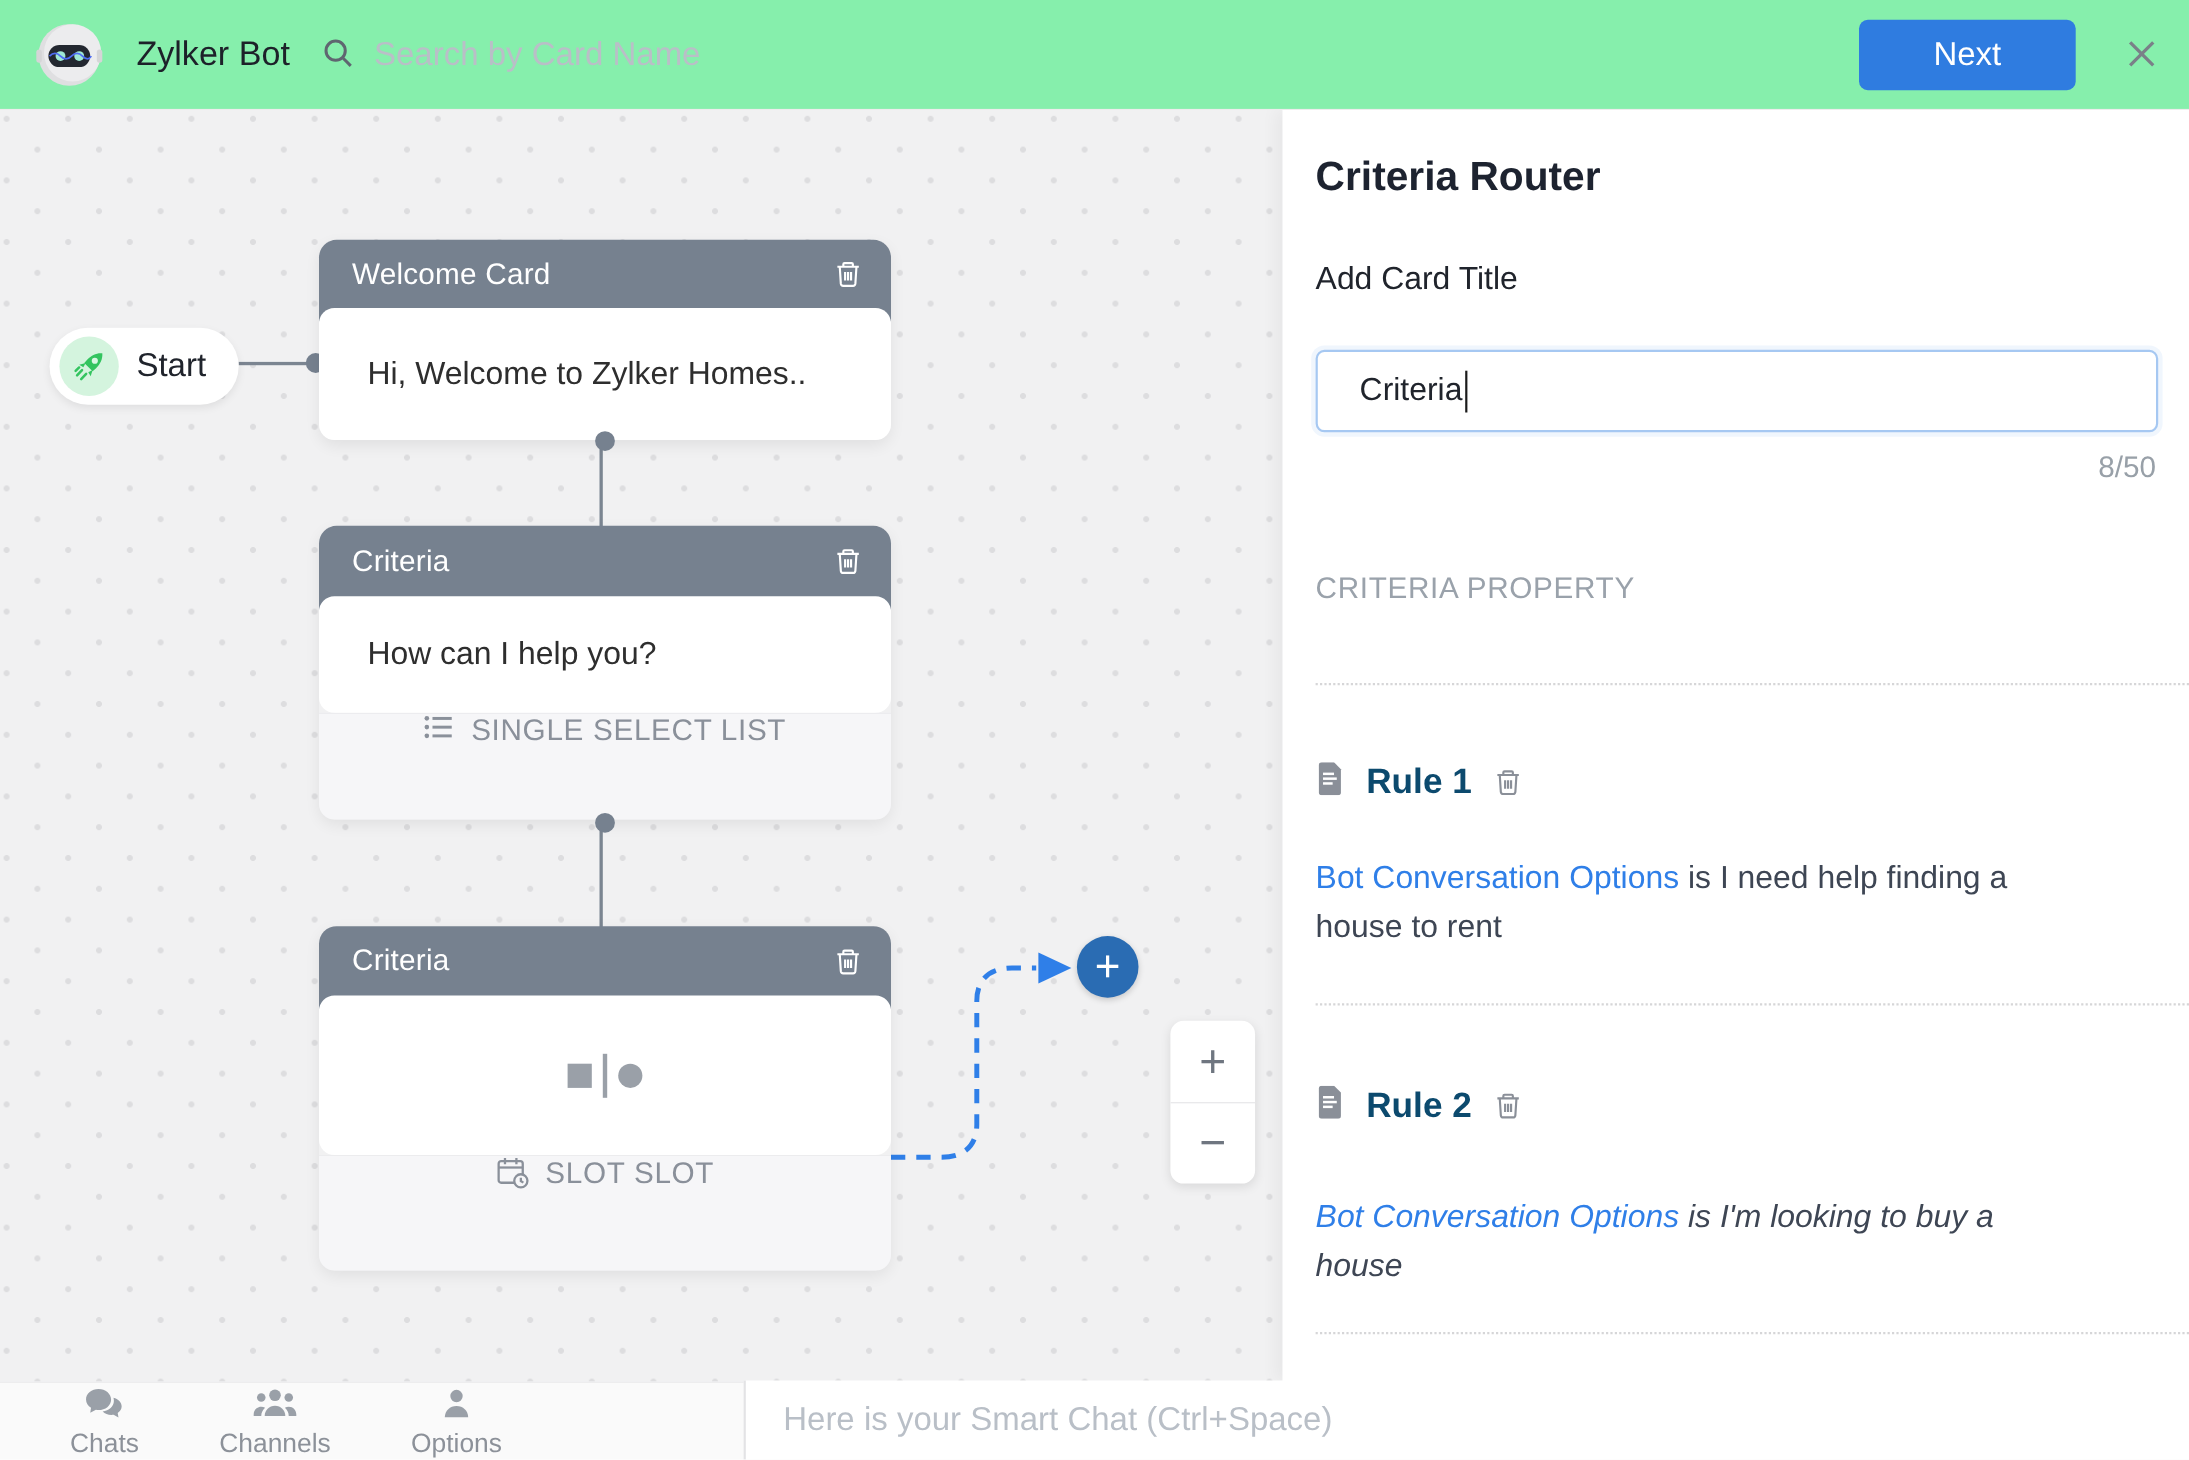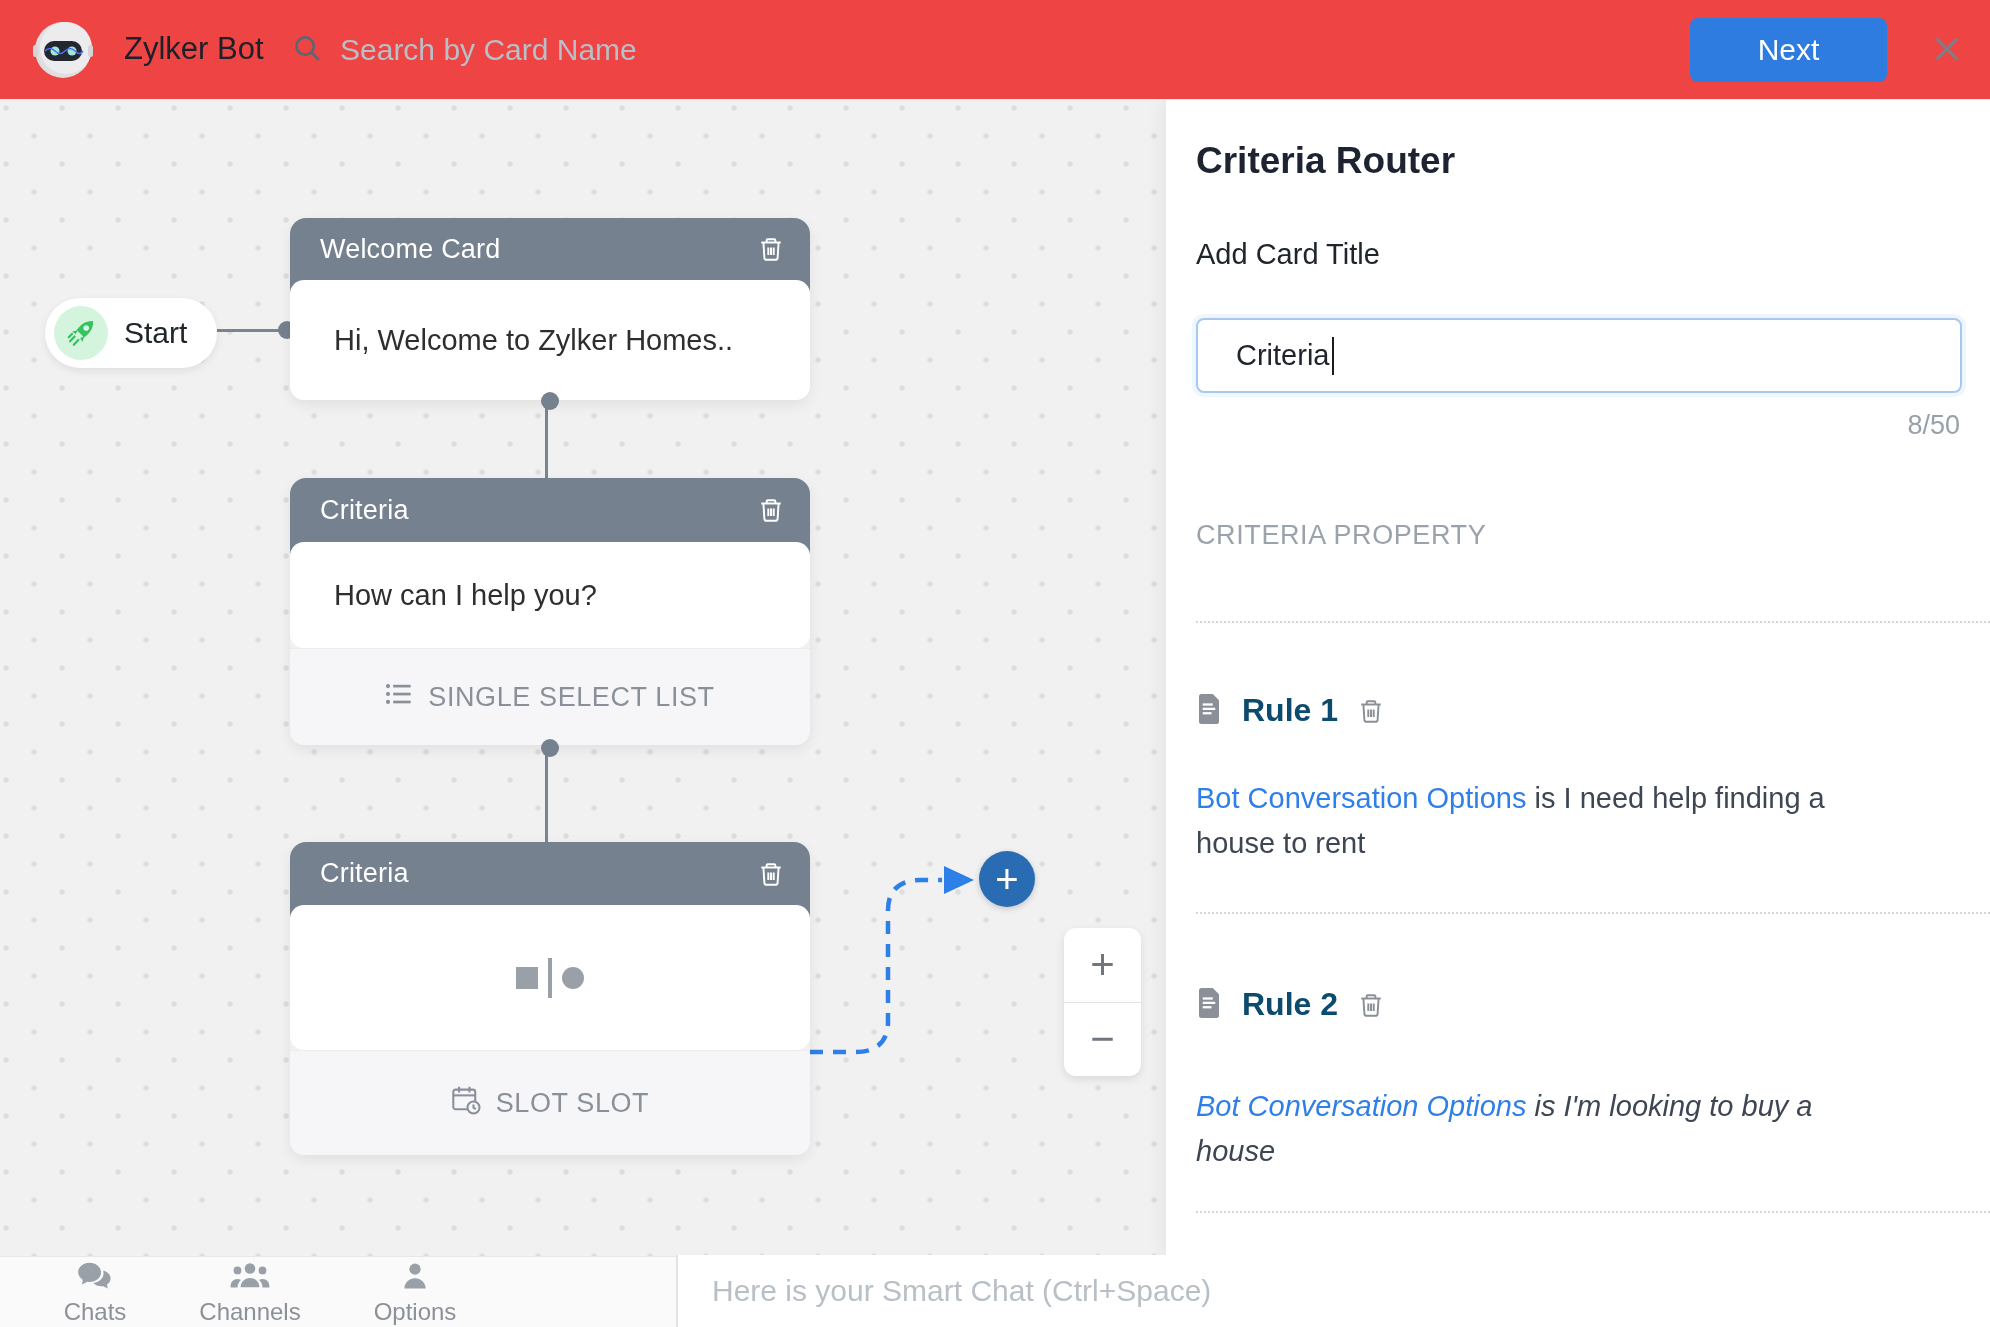--- a/index.html
+++ b/index.html
@@ -1,21 +1,21 @@
 <!DOCTYPE html>
 <html><head>
 <meta charset="utf-8">
 <style>
   * { margin:0; padding:0; box-sizing:border-box; }
   html,body { width:1990px; height:1327px; }
   body { font-family:"Liberation Sans","DejaVu Sans",sans-serif; background:#fff; overflow:hidden; }
   .app { position:relative; width:1990px; height:1327px; overflow:hidden; background:#fff; }
 
   
-  .topbar { position:absolute; left:0; top:0; width:100%; height:100px; background:#ef4444; border-bottom:1px solid #ededed; z-index:6; }
+  .topbar { position:absolute; left:0; top:0; width:100%; height:100px; background:#86efac; border-bottom:1px solid #ededed; z-index:6; }
   .avatar { position:absolute; left:32px; top:19px; width:62px; height:62px; }
   .botname { position:absolute; left:124px; top:31px; font-size:31px; font-weight:500; color:#1d2129; }
   .searchwrap { position:absolute; left:292px; top:22px; height:56px; display:flex; align-items:center; gap:18px; }
   .searchwrap input { border:none; outline:none; font-size:30px; width:520px; color:#333; background:transparent; font-family:inherit; }
   .searchwrap input::placeholder { color:#b9bfc7; }
   .next-btn { position:absolute; left:1690px; top:18px; width:197px; height:64px; background:#2F7CE0; border:none; border-radius:8px; color:#fff; font-size:30px; font-family:inherit; cursor:pointer; }
   .close-btn { position:absolute; left:1928px; top:31px; width:38px; height:38px; background:none; border:none; cursor:pointer; padding:0; }
 
   
   .canvas { position:absolute; left:0; top:100px; width:1166px; height:1156px; background-color:#f1f1f2;
@@ -40,21 +40,21 @@
   .card-header { position:relative; background:#76818F; color:#fff; border-radius:16px 16px 0 0; display:flex; align-items:center; justify-content:space-between; padding:0 26px 12px 30px; }
   .card.welcome  { top:118px; } .card.welcome  .card-header { height:74px; }
   .card.options  { top:378px; } .card.options  .card-header { height:76px; }
   .card.criteria { top:742px; } .card.criteria .card-header { height:75px; }
   .card-title { font-size:27px; font-weight:500; letter-spacing:0.2px; }
   .trash-btn { background:none; border:none; cursor:pointer; padding:0; display:flex; color:#fff; }
   .card-body { position:relative; margin-top:-12px; background:#fff; border-radius:14px; display:flex; align-items:center; padding:0 44px; font-size:29px; color:#2e2e2e; }
   .card.welcome .card-body  { height:120px; }
   .card.options .card-body  { height:106px; }
   .card.criteria .card-body { height:145px; justify-content:center; padding:0; }
-  .card-footer { background:#f6f6f8; border-top:1px solid #ececee; border-radius:0 0 14px 14px; display:flex; align-items:center; justify-content:center; gap:15px; color:#8a909a; font-size:27px; letter-spacing:0.6px; }
+  .card-footer { background:#f6f6f8; border-top:1px solid #ececee; border-radius:0 0 14px 14px; display:flex; justify-content:center; gap:15px; color:#8a909a; font-size:27px; letter-spacing:0.6px; }
   .card.options .card-footer  { height:97px; }
   .card.criteria .card-footer { height:105px; }
   .card-dot { position:absolute; left:251px; bottom:-10px; width:18px; height:18px; border-radius:50%; background:#76818F; }
 
   .split-icon { display:flex; align-items:center; gap:10px; }
   .split-icon .sq { width:22px; height:22px; background:#9aa0a8; }
   .split-icon .bar { width:4px; height:40px; background:#9aa0a8; }
   .split-icon .ci { width:22px; height:22px; border-radius:50%; background:#9aa0a8; }
 
   .plus-node { position:absolute; left:979px; top:751px; width:56px; height:56px; border-radius:50%; background:#2A6CB3;

